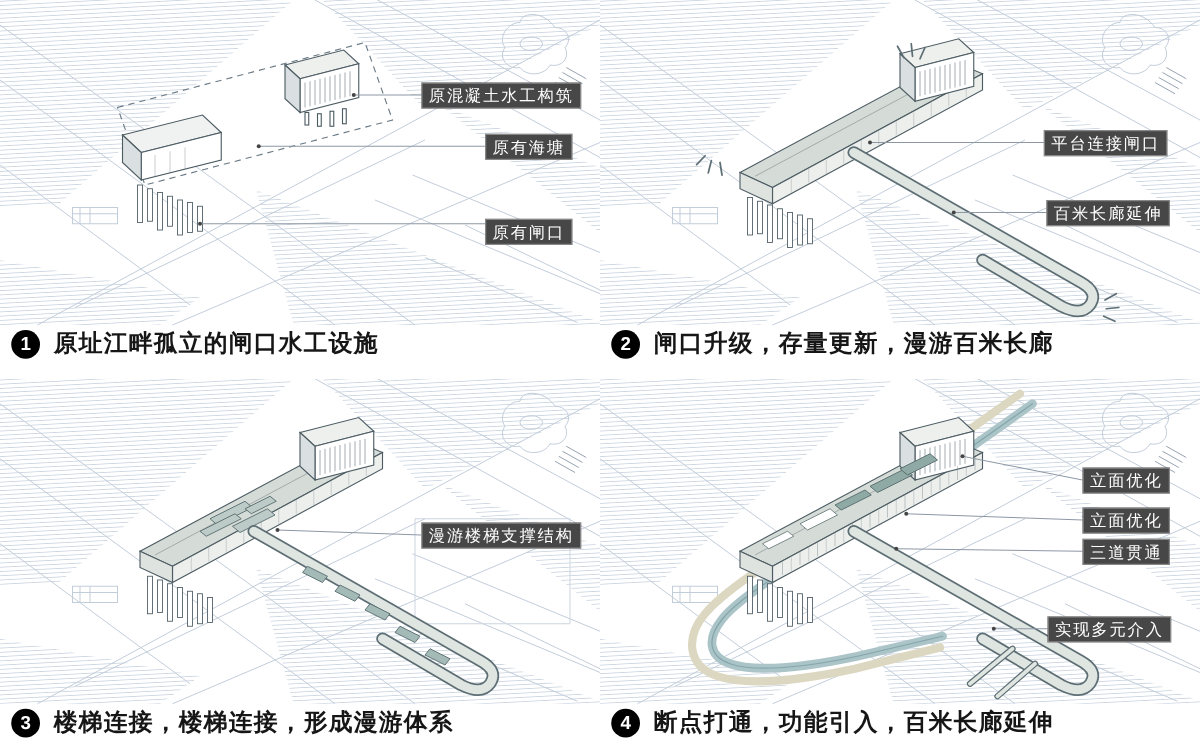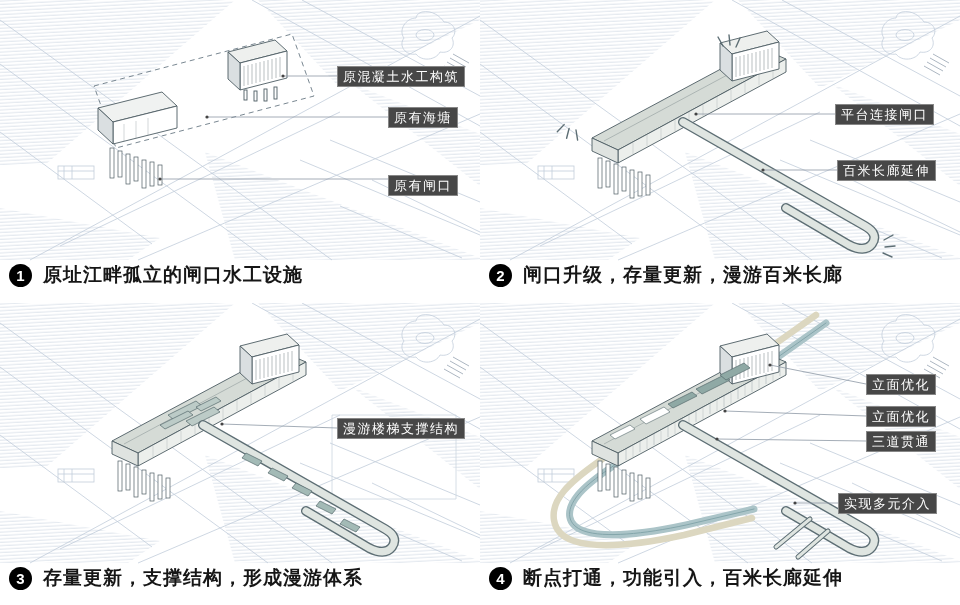--- a/index.html
+++ b/index.html
@@ -165,21 +165,21 @@
         <polygon points="344,216 360,224 356,229 340,221"></polygon>
       </g>
       <g stroke="#8d98a4" stroke-width="0.8">
         <path d="M222,121 L337,125"></path>
           <circle cx="222" cy="121" r="1.6" fill="#444" stroke="none"></circle>
       </g>
     </svg>
     <div class="chip" style="left:337px;top:115px">漫游楼梯支撑结构</div>
     <div class="caption">
       <span class="num">3</span>
-      <span class="cap-text">存量更新，支撑结构，形成漫游体系</span>
+      <span class="cap-text">楼梯连接，楼梯连接，形成漫游体系</span>
     </div>
   </div>
 
   <div class="panel" id="panel-4">
     <svg width="480" height="302" viewBox="0 0 480 302">
       <use href="#basemap"></use>
       <g fill="none" stroke-linecap="round">
         <path d="M336,12 C288,46 238,82 200,106 C152,137 102,166 84,188 C68,207 70,230 94,238 C118,246 162,241 204,232 L272,215" stroke="#dcd7c0" stroke-width="6.5"></path>
         <path d="M346,20 C298,54 248,90 210,114 C162,145 114,172 98,192 C85,208 87,222 104,228 C124,235 164,231 206,222 L274,206" stroke="#abc4c8" stroke-width="7"></path>
         <path d="M346,20 C298,54 248,90 210,114 C162,145 114,172 98,192 C85,208 87,222 104,228 C124,235 164,231 206,222 L274,206" stroke="#84a6ab" stroke-width="1"></path>

